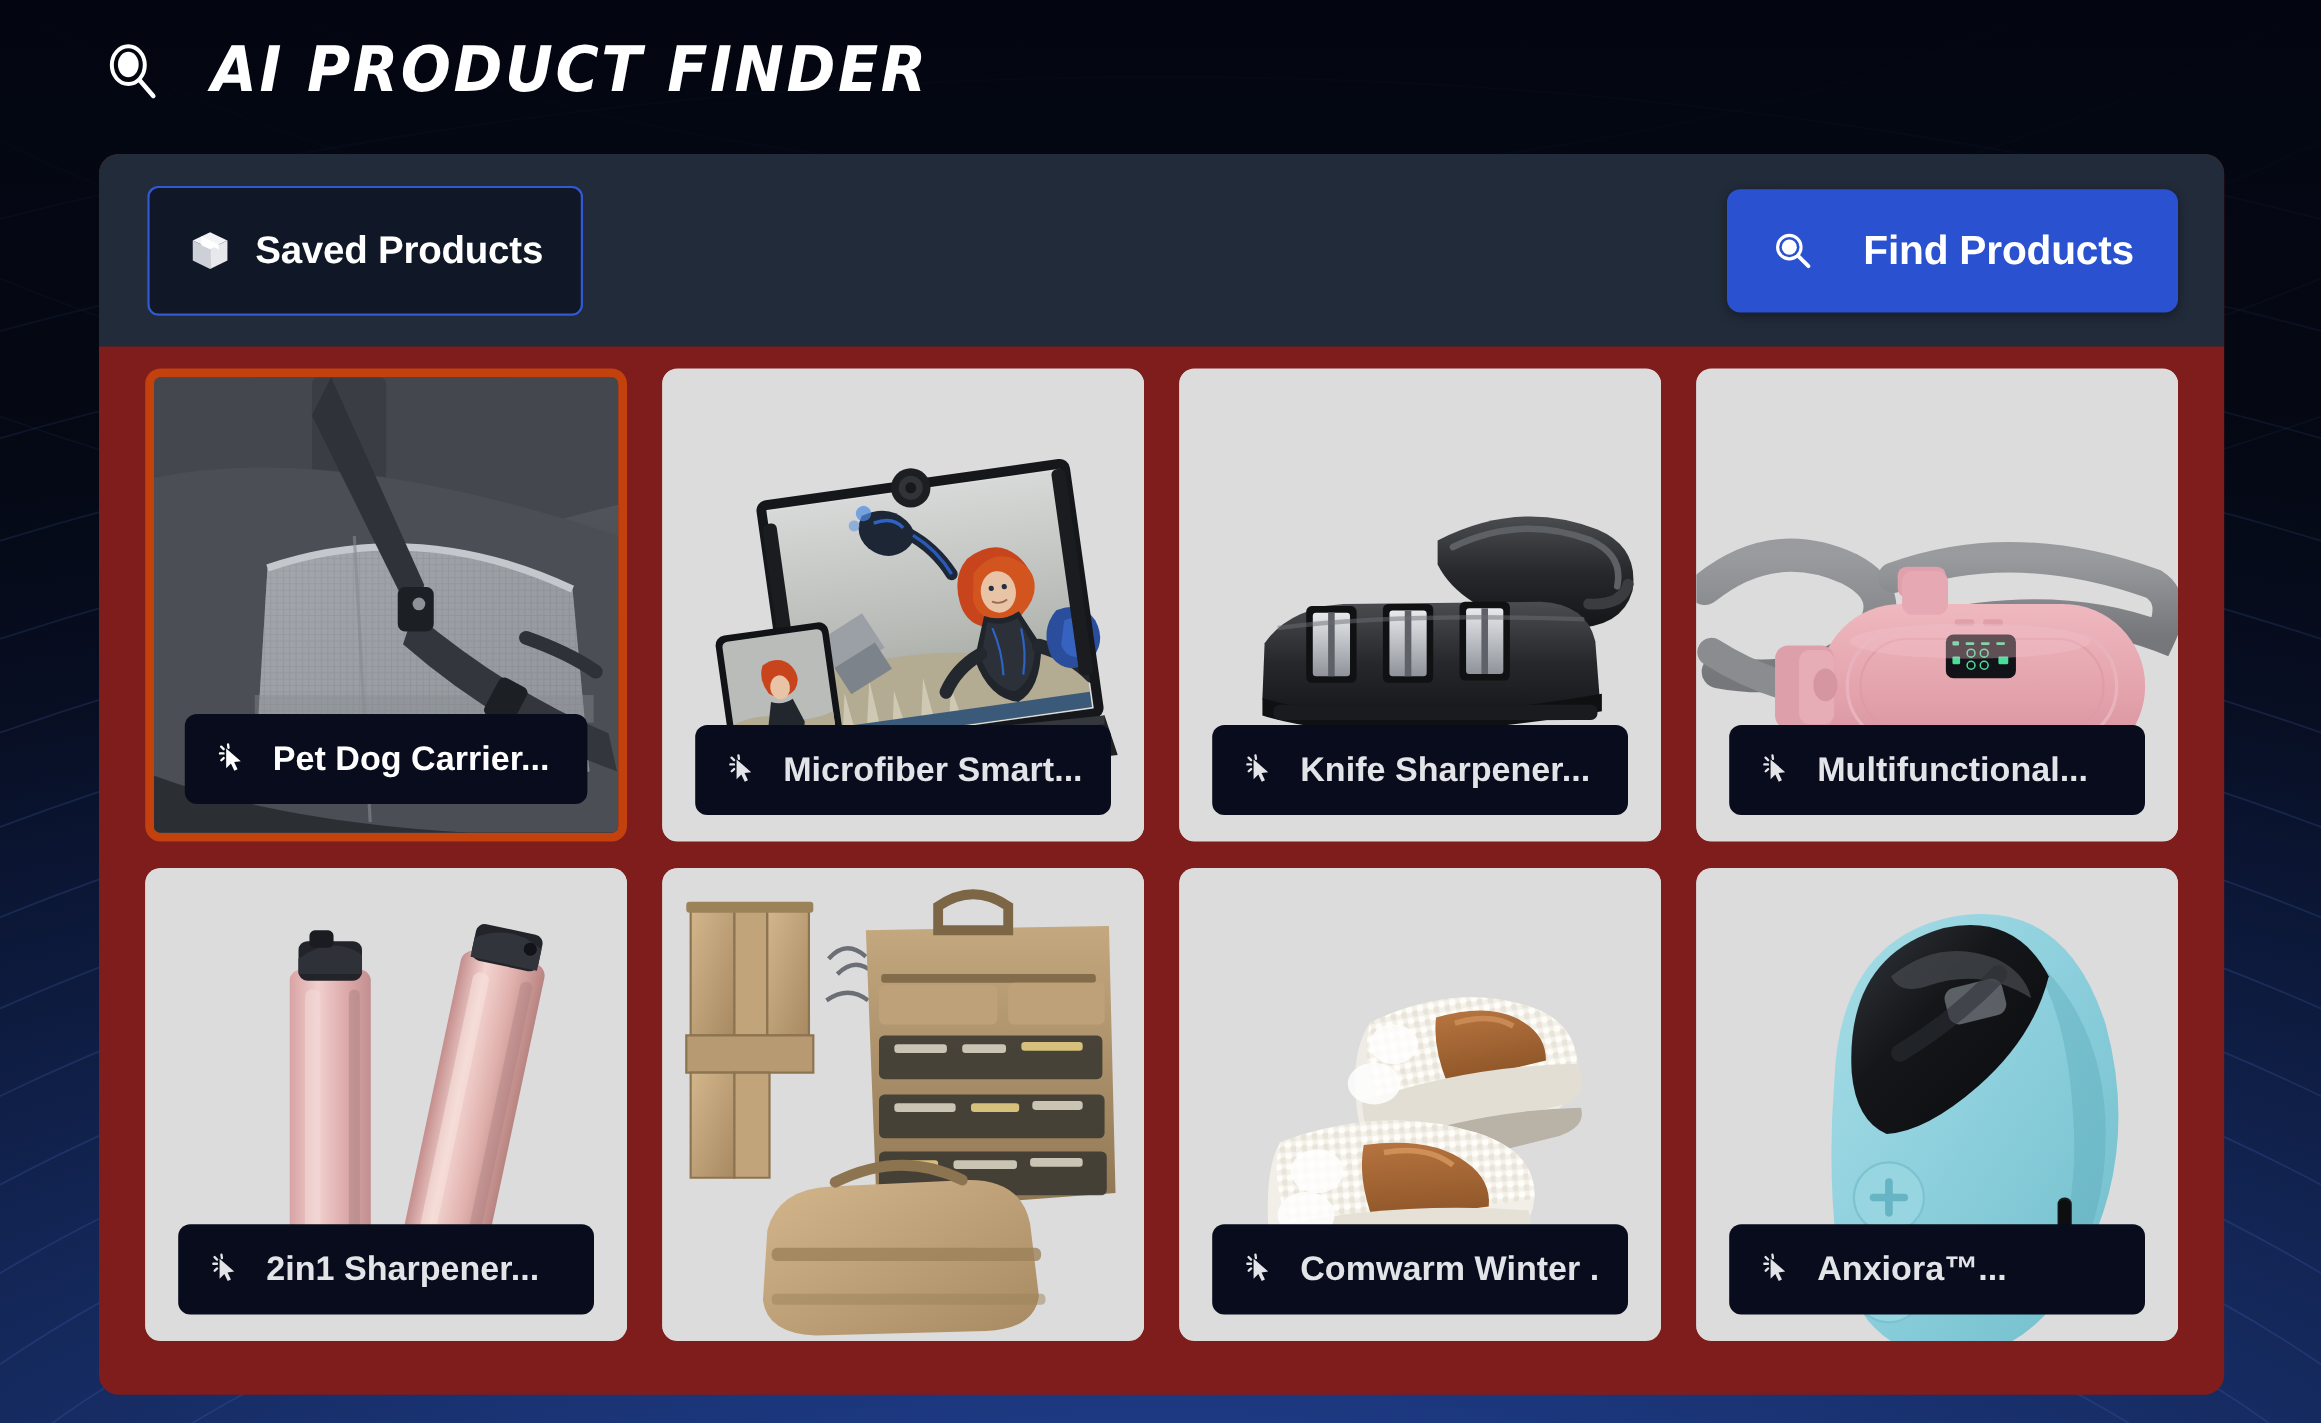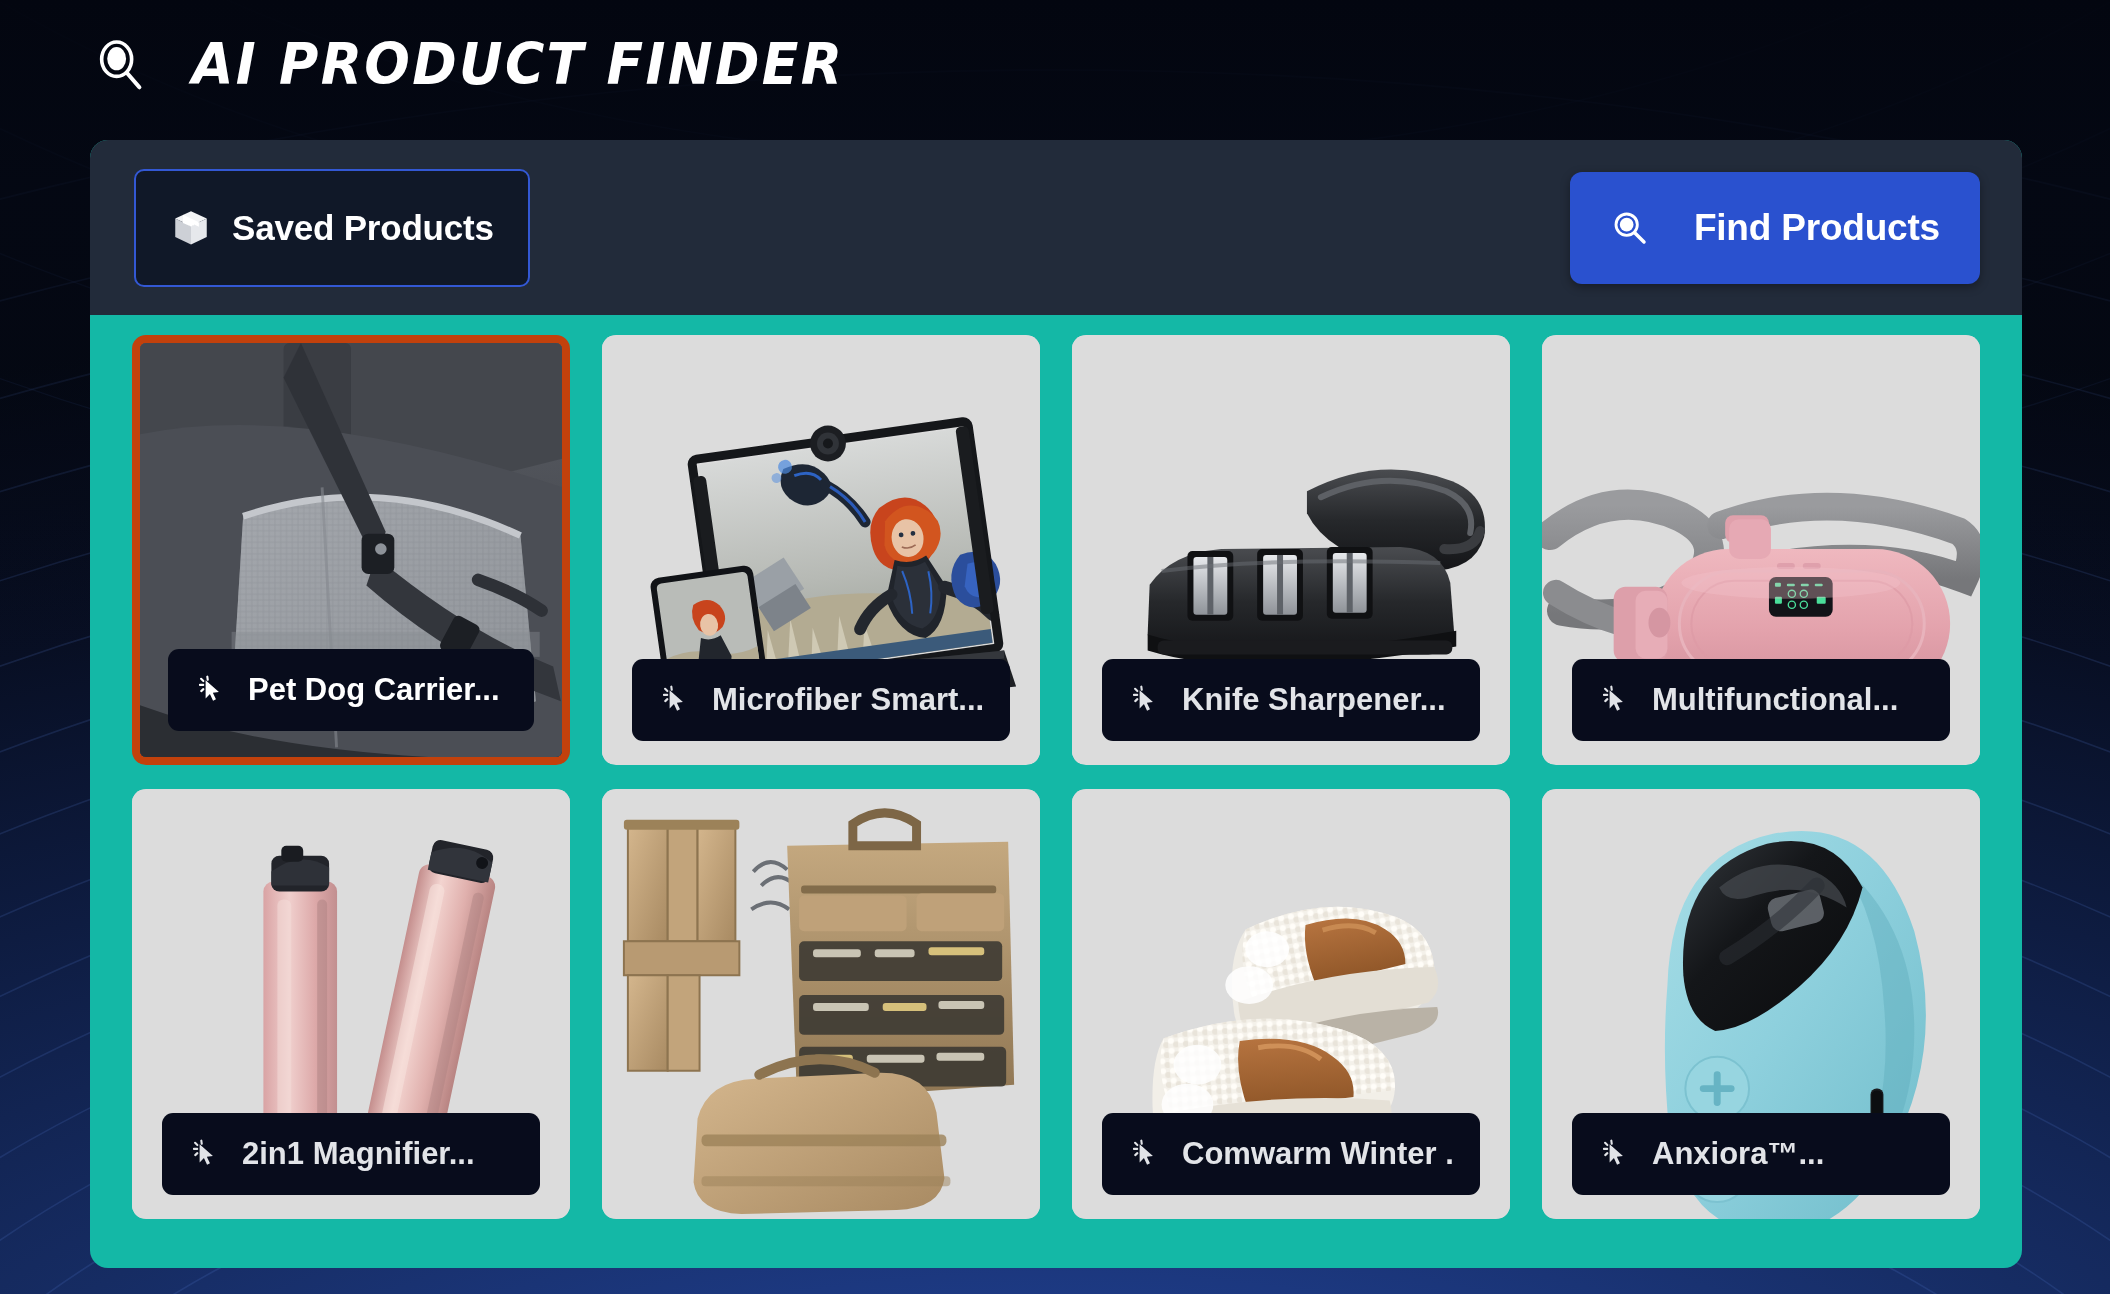--- a/index.html
+++ b/index.html
@@ -39,21 +39,21 @@
     font-size:57px; font-weight:800; font-style:italic;
     letter-spacing:2.5px; color:#ffffff; white-space:nowrap;
     transform:scaleX(.94); transform-origin:left center;
   }
 
   
   #panel {
     position:absolute; left:90px; top:140px;
     width:1932px; height:1128px;
     border-radius:18px; overflow:hidden;
-    background:#14b8a6;
+    background:#7f1d1d;
     z-index:4;
   }
   #toolbar {
     height:175px; width:100%;
     background:#222b3a;
     display:flex; align-items:center; justify-content:space-between;
     padding:0 42px 0 44px;
   }
   .btn {
     display:flex; align-items:center; gap:20px;
@@ -462,21 +462,21 @@
             <rect x="272" y="96" width="15" height="258" rx="7" fill="#f7e3df" opacity=".55"></rect>
             <rect x="316" y="96" width="11" height="258" rx="5" fill="#a87e7e" opacity=".4"></rect>
           </g>
         </svg>
       </div>
       <div class="card-label">
         <svg class="cursor-icon" width="34" height="34" viewBox="0 0 24 24">
           <path d="M8.2 5.2 17.6 13.4l-4.3.55 2.2 4.55-2.05 1-2.2-4.6-3.05 3.1z" fill="#e2e4e8"></path>
           <path d="M5 4.1 6.6 5.7M4.2 8.4h2.3M6.6 11.4 5.1 12.8M9.4 2.6l.3 2.2" stroke="#e2e4e8" stroke-width="1.5" stroke-linecap="round" fill="none"></path>
         </svg>
-        <span class="card-label-text">2in1 Magnifier...</span>
+        <span class="card-label-text">2in1 Sharpener...</span>
       </div>
     </div>
 
     <div class="product-card">
       <div class="card-media">
         <svg width="100%" height="100%" viewBox="0 0 440 430" preserveAspectRatio="xMidYMid meet">
           <defs>
             <linearGradient id="tanG" x1="0" y1="0" x2="1" y2="1">
               <stop offset="0" stop-color="#d4b68d"></stop>
                 <stop offset="1" stop-color="#a88a62"></stop>

